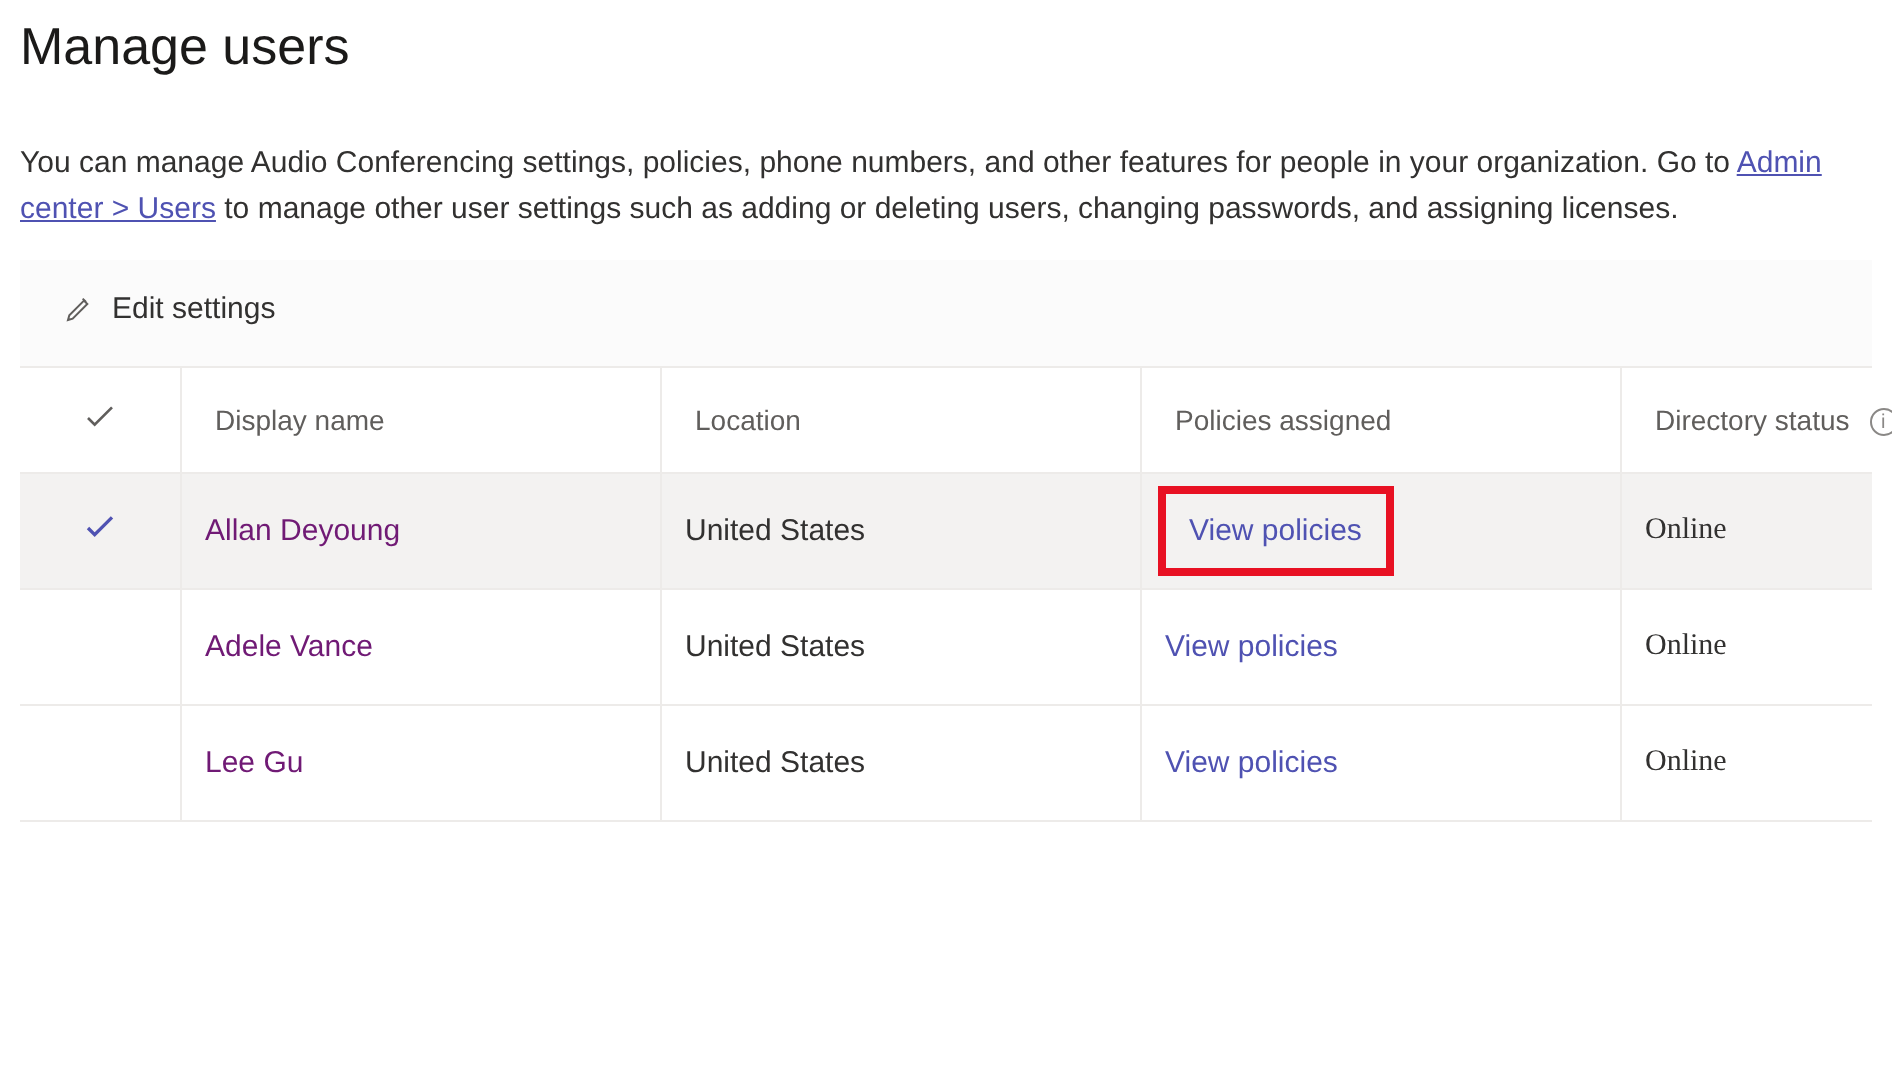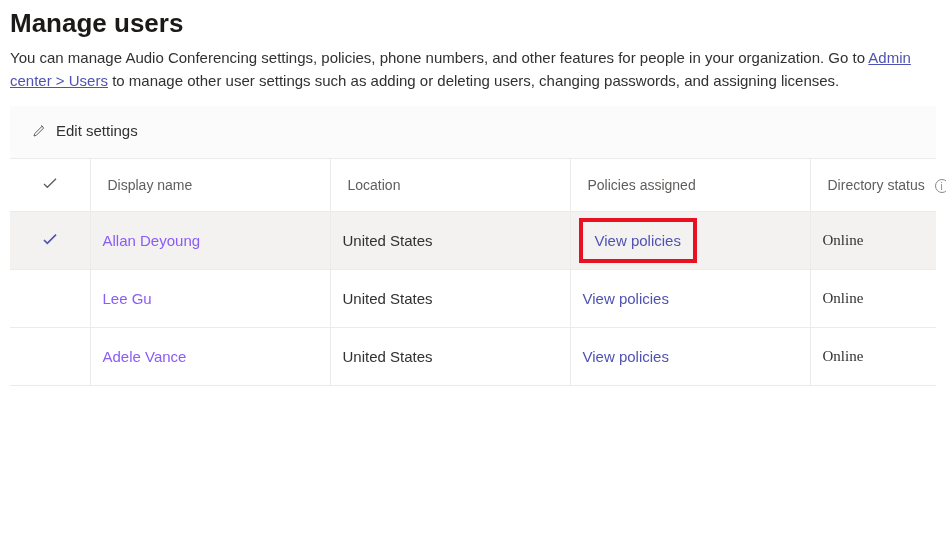--- a/index.html
+++ b/index.html
@@ -4,22 +4,22 @@
   <style>
     * { box-sizing: border-box; margin: 0; padding: 0; }
     body {
       font-family: "Segoe UI", -apple-system, BlinkMacSystemFont, sans-serif;
       background: #fff;
       color: #323130;
       padding: 8px 10px;
     }
     h1 {
       font-size: 26px;
-      font-weight: 700;
-      margin-bottom: 8px;
+      font-weight: 400;
+      margin-bottom: 32px;
       color: #1b1a19;
     }
     .description {
       font-size: 15px;
       line-height: 1.5;
       color: #323130;
       margin-bottom: 14px;
       max-width: 920px;
     }
     .description a {
@@ -72,21 +72,21 @@
     tbody td {
       padding: 20px 12px;
       font-size: 15px;
       border-right: 1px solid #edebe9;
       border-bottom: 1px solid #edebe9;
       vertical-align: middle;
     }
     tbody td:last-child { border-right: none; font-family: Liberation Serif, serif; }
     tbody tr.selected { background: #f3f2f1; }
     .check-col { text-align: center; width: 50px; padding-left: 20px; padding-right: 20px; }
-    .name-link { color: #8b5cf6; cursor: pointer; }
+    .name-link { color: #701a75; cursor: pointer; }
     .view-link { color: #4f52b2; cursor: pointer; }
     .highlight-box {
       border: 4px solid #e81123;
       padding: 10px 12px;
       display: inline-block;
     }
     .info-icon {
       display: inline-flex;
       width: 14px;
       height: 14px;
@@ -162,27 +162,27 @@
           <td class="check-col"><span class="check-icon"><svg width="16" height="12" viewBox="0 0 24 18" fill="none" stroke-width="2.5">
                 <path d="M3 9l5 5L21 1"></path>
               </svg></span></td>
           <td><span class="name-link">Allan Deyoung</span></td>
           <td>United States</td>
           <td style="padding: 6px 8px;"><span class="highlight-box"><span class="view-link">View policies</span></span></td>
           <td>Online</td>
         </tr>
         <tr>
           <td class="check-col"></td>
-          <td><span class="name-link">Lee Gu</span></td>
+          <td><span class="name-link">Adele Vance</span></td>
           <td>United States</td>
           <td><span class="view-link">View policies</span></td>
           <td>Online</td>
         </tr>
         <tr>
           <td class="check-col"></td>
-          <td><span class="name-link">Adele Vance</span></td>
+          <td><span class="name-link">Lee Gu</span></td>
           <td>United States</td>
           <td><span class="view-link">View policies</span></td>
           <td>Online</td>
         </tr>
       </tbody>
   </table>
 </div>
 
 </body></html>

